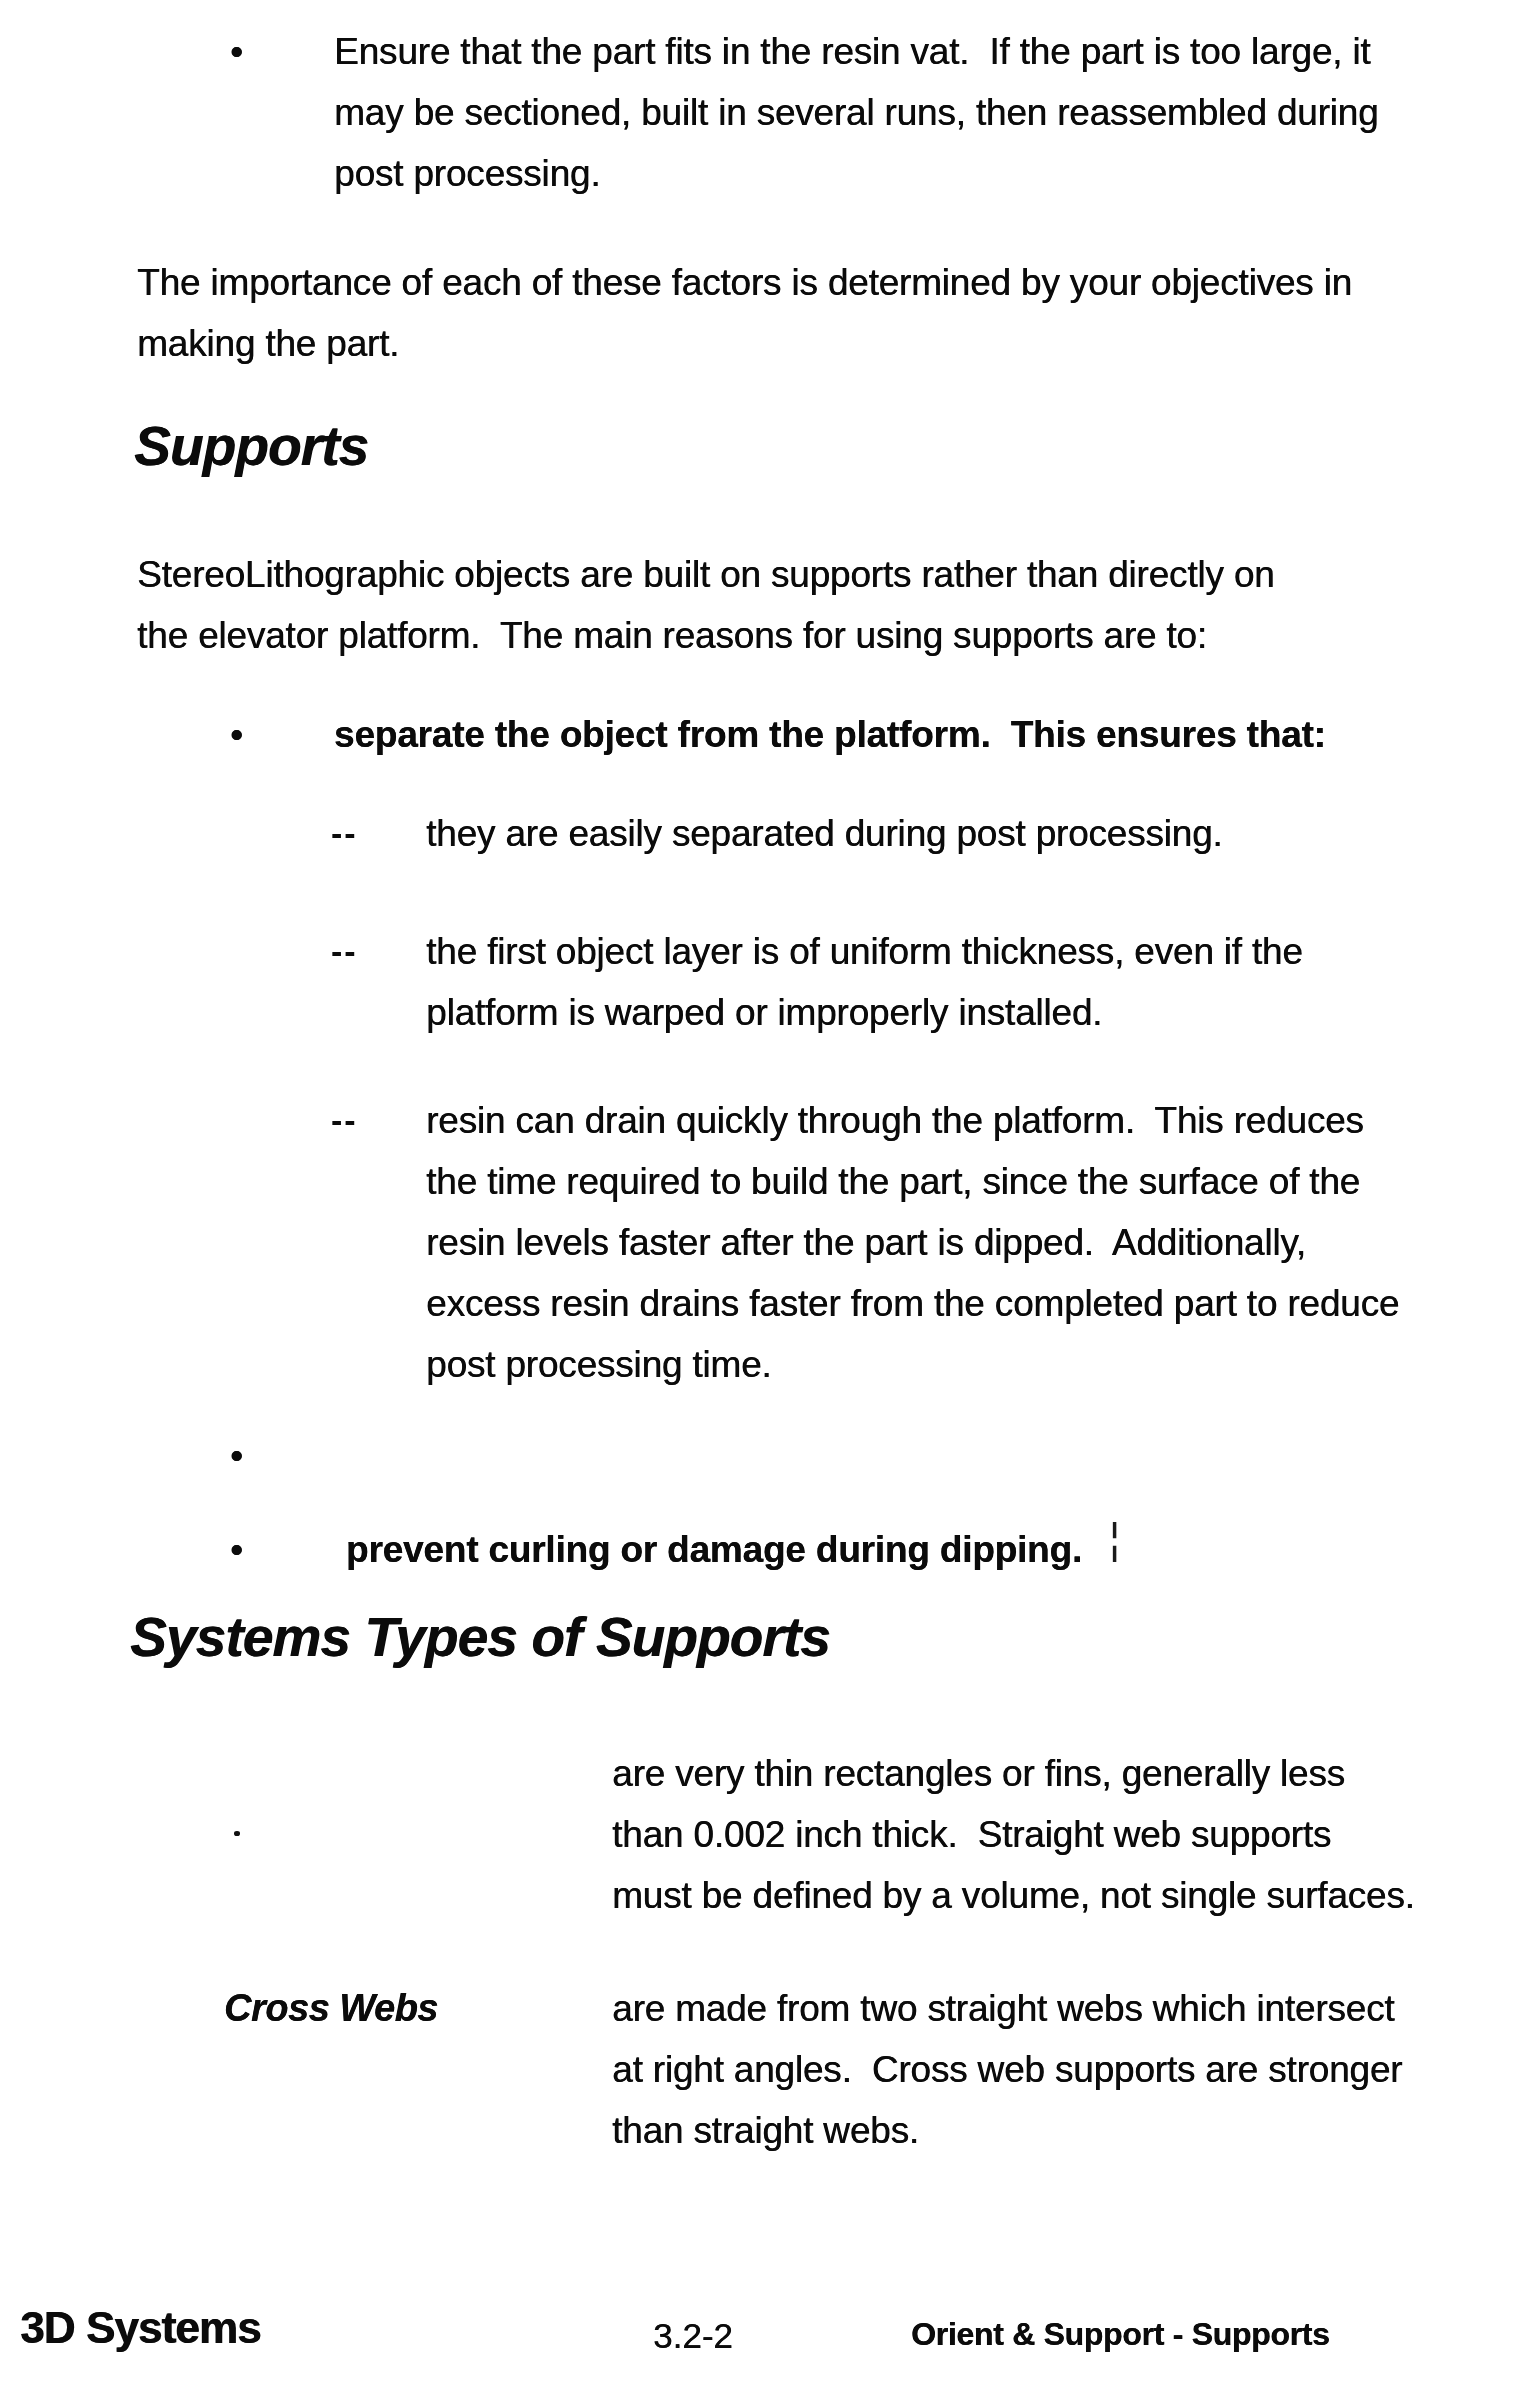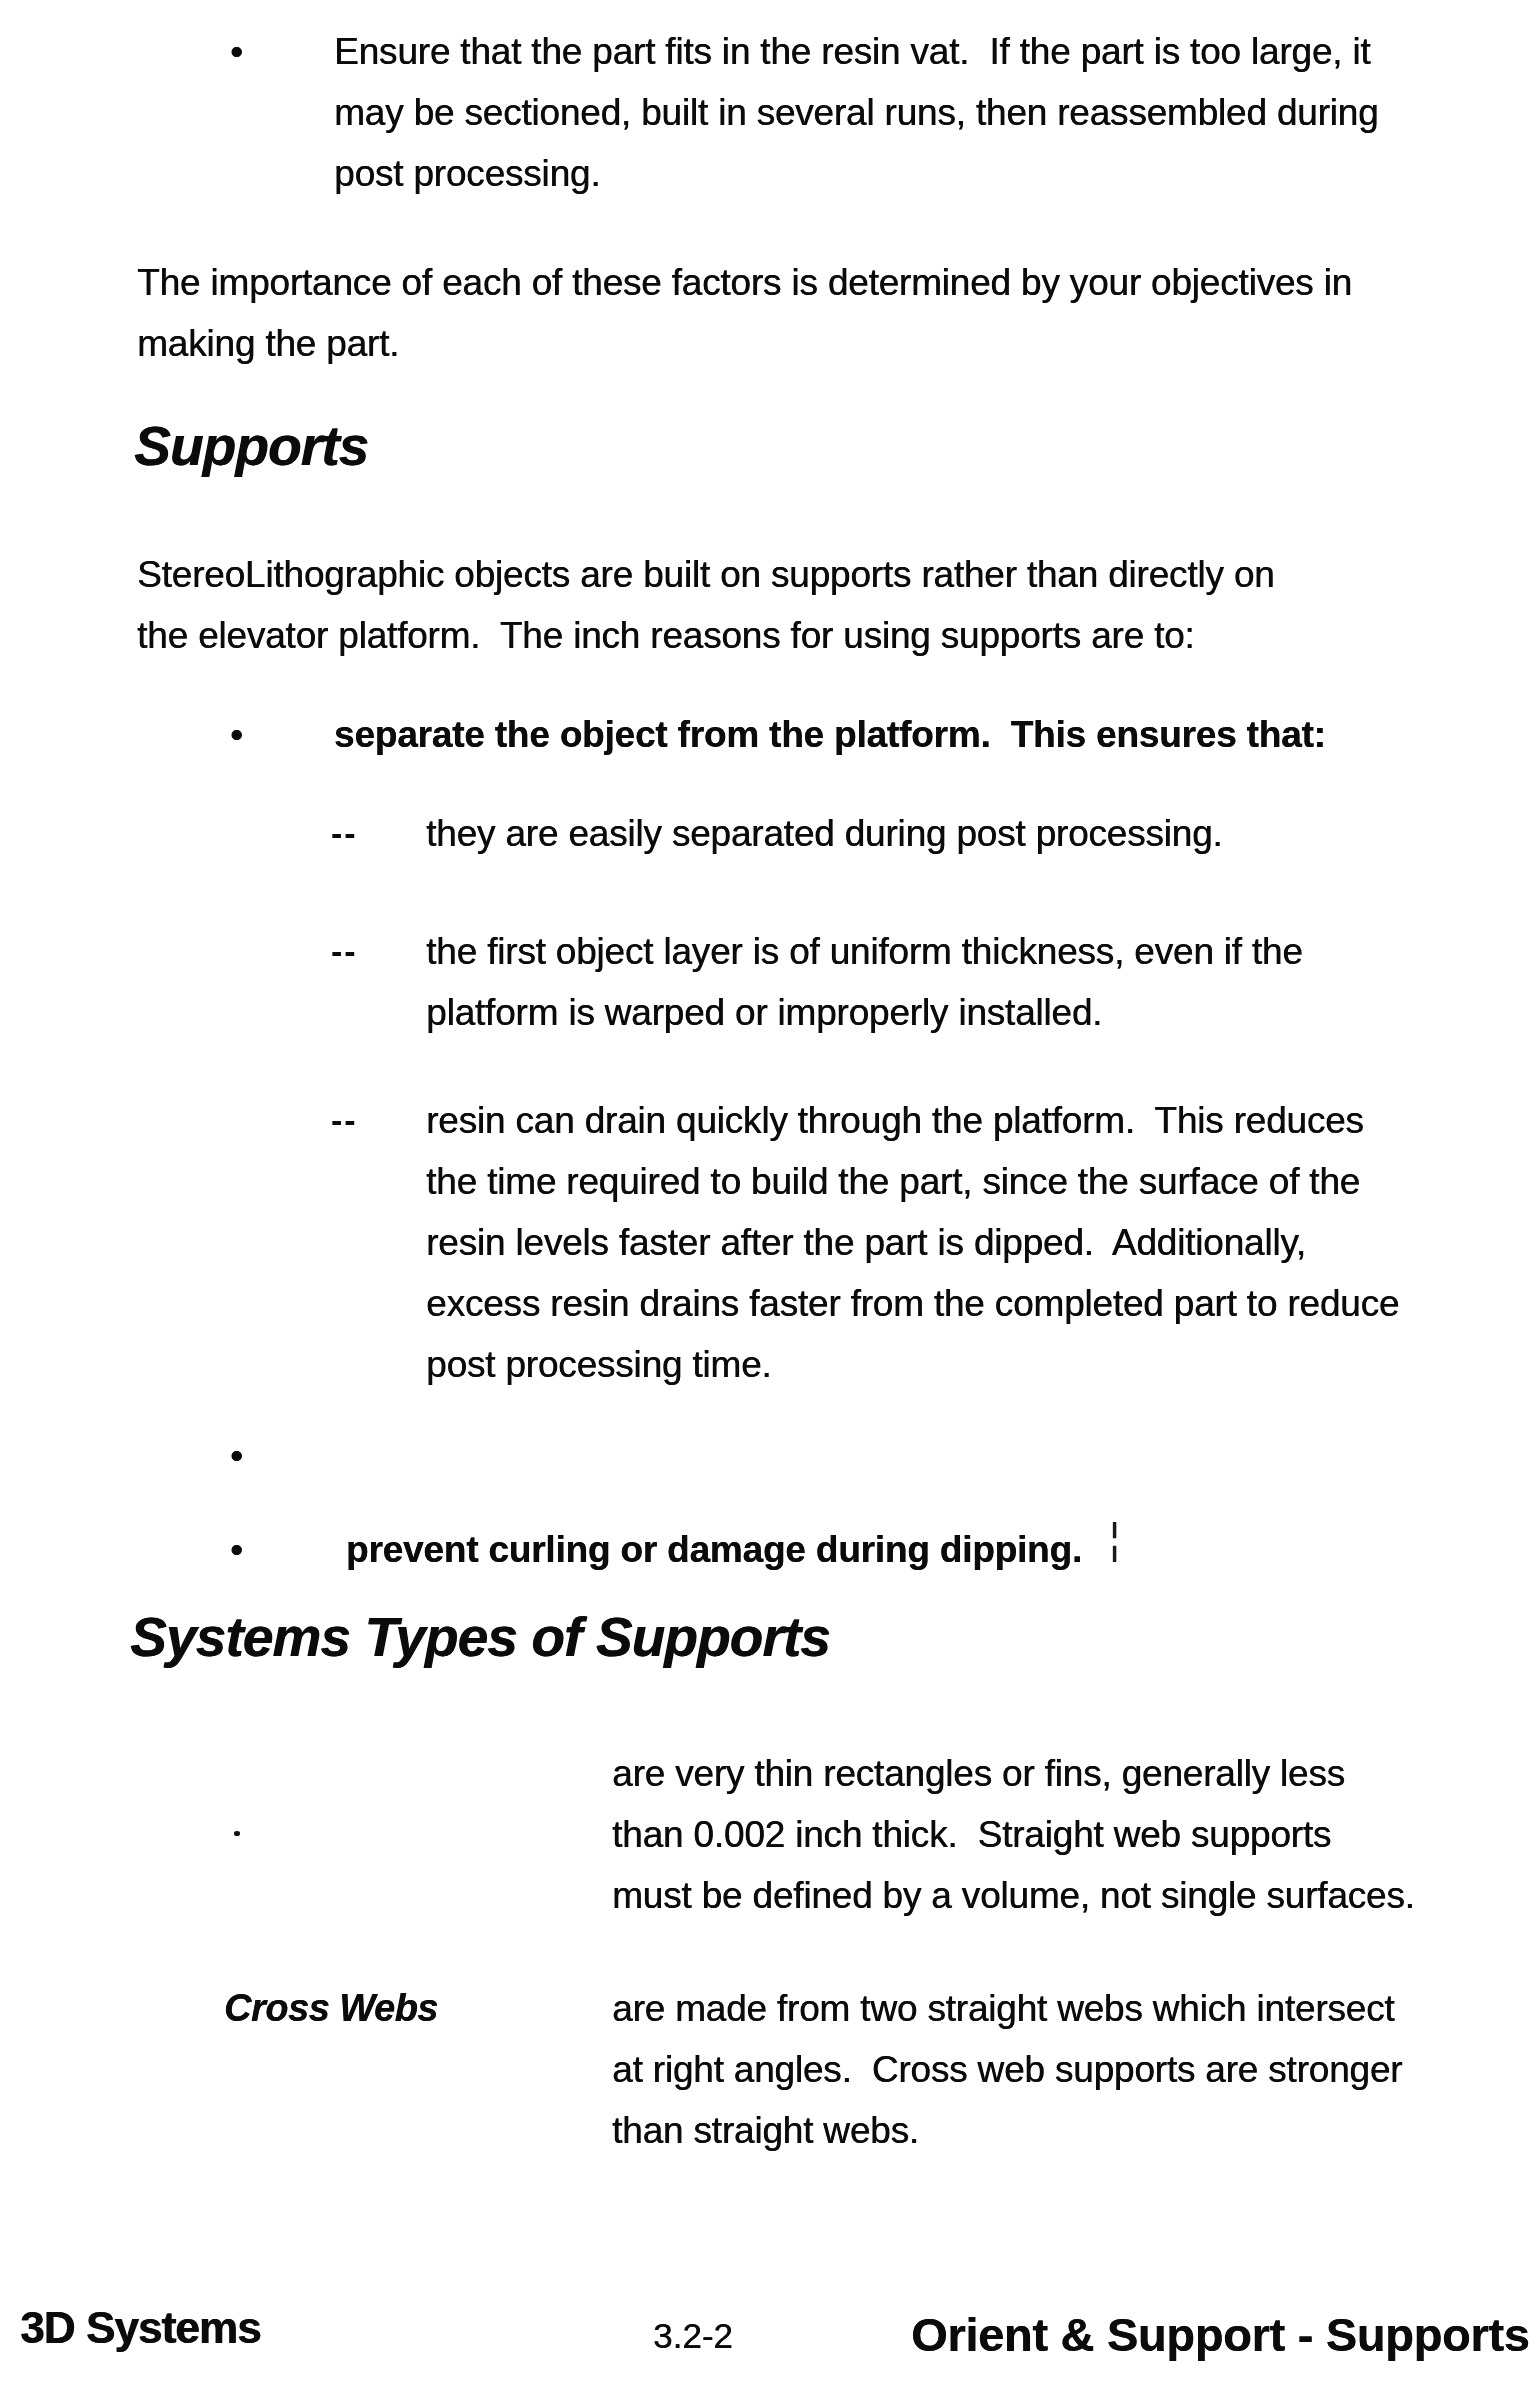--- a/index.html
+++ b/index.html
@@ -68,21 +68,21 @@
     position:absolute;
     left:653px;top:2315px;
     font-size:35px;
     line-height:41px;
     font-weight:400;
     text-shadow:0.5px 0 currentColor;
   }
   .footer-section{
     position:absolute;
     left:911px;top:2313px;
-    font-size:47px;
+    font-size:32px;
     line-height:43px;
     font-weight:700;
     letter-spacing:-0.3px;
     text-shadow:0.4px 0 currentColor;
   }
   .artifact{
     position:absolute;
     left:1109px;top:1510px;
     font-size:43px;
     line-height:56px;
@@ -106,21 +106,21 @@
   <div class="txt" style="left:334px;top:21px;">Ensure that the part fits in the resin vat.  If the part is too large, it
 may be sectioned, built in several runs, then reassembled during
 post processing.</div>
 
   <div class="txt" style="left:137px;top:252px;">The importance of each of these factors is determined by your objectives in
 making the part.</div>
 
   <div class="heading" style="left:134px;top:415px;">Supports</div>
 
   <div class="txt" style="left:137px;top:544px;">StereoLithographic objects are built on supports rather than directly on
-the elevator platform.  The inch reasons for using supports are to:</div>
+the elevator platform.  The main reasons for using supports are to:</div>
 
   <span class="marker" style="left:230px;top:704px;">•</span>
   <div class="txt bold" style="left:334px;top:704px;">separate the object from the platform.  This ensures that:</div>
 
   <span class="submarker" style="left:331px;top:803px;">--</span>
   <div class="txt" style="left:426px;top:803px;text-align:center;">they are easily separated during post processing.</div>
 
   <span class="submarker" style="left:331px;top:921px;">--</span>
   <div class="txt" style="left:426px;top:921px;">the first object layer is of uniform thickness, even if the
 platform is warped or improperly installed.</div>

